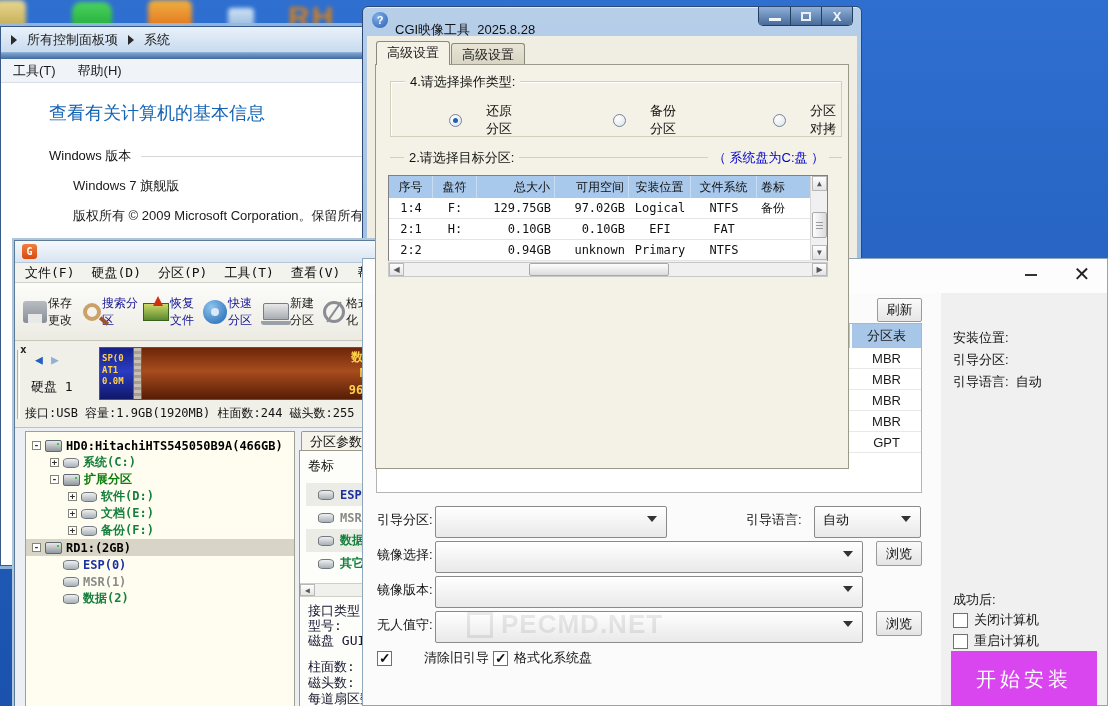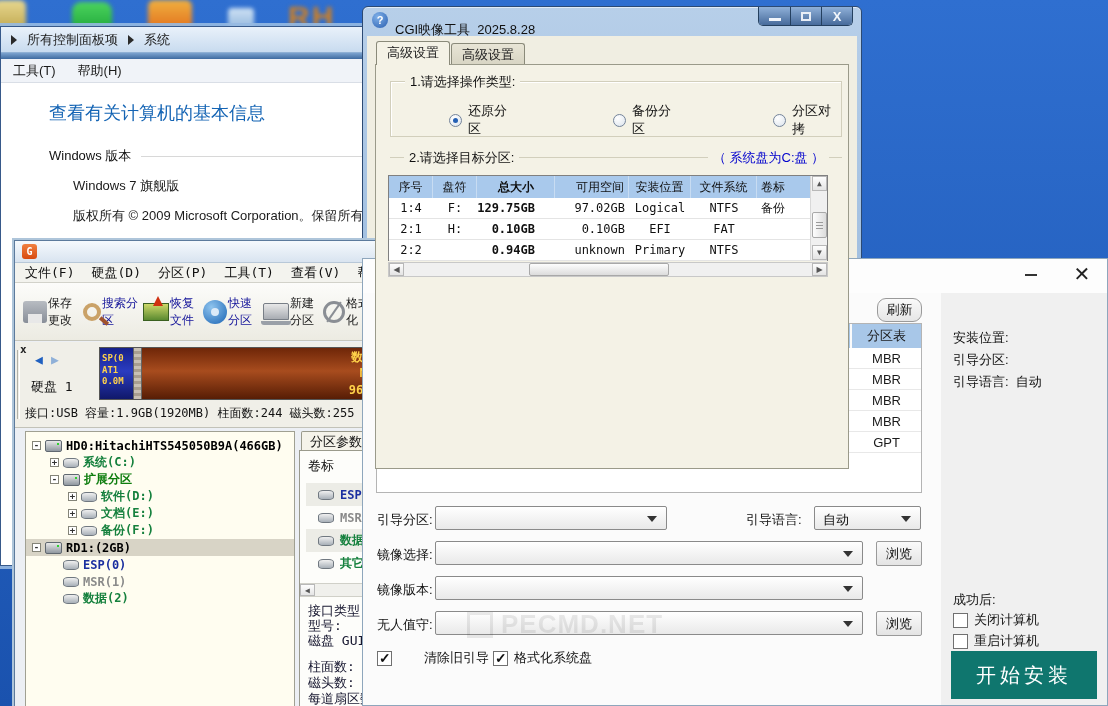--- a/index.html
+++ b/index.html
@@ -42,32 +42,32 @@
   .glyph-max { width:10px; height:9px; border:2px solid #e8eef6; }
   .glyph-close { color:#f2f6fb; font-size:13px; font-weight:bold; }
   .cgi-client { position:absolute; left:4px; right:4px; top:29px; bottom:0; background:#f0eee2; }
   .cgi-tab { position:absolute; top:7px; height:21px; padding:2px 10px 0; font-size:13px; border:1px solid #8a8a7a; border-bottom:none; border-radius:3px 3px 0 0; background:linear-gradient(#e8e5d6,#d8d5c4); color:#222; z-index:1; }
   .cgi-tab.active { background:#f4f2e6; top:5px; height:24px; z-index:3; }
   .t1 { left:9px; } .t2 { left:84px; }
   .cgi-page { position:absolute; left:8px; right:8px; top:28px; bottom:6px; border:1px solid #9a9a8a; background:#f4f2e6; z-index:2; }
   .gbox1 { position:absolute; left:14px; top:16px; width:452px; height:56px; border:1px solid #d2cfbc; box-shadow:inset 1px 1px 0 #fff; }
   .gbox1-legend { position:absolute; left:14px; top:-9px; background:#f4f2e6; padding:0 5px; font-size:13px; color:#111; }
   .cgi-radios { position:absolute; left:0; right:0; top:20px; display:flex; padding:0 0 0 58px; gap:0; }
-  .radio { display:flex; align-items:center; gap:6px; font-size:13px; color:#111; }
+  .radio { display:flex; align-items:center; gap:24px; font-size:13px; color:#111; }
   .r2 { margin-left:96px; } .r3 { margin-left:92px; }
   .rdot { width:13px; height:13px; border-radius:50%; border:1px solid #74849a; background:radial-gradient(circle at 35% 30%,#fff,#dbe3ec); position:relative; flex:none; }
   .rdot.on::after { content:""; position:absolute; inset:3px; border-radius:50%; background:#2560b4; }
   .step2 { position:absolute; left:14px; top:92px; width:452px; border-top:1px solid #d2cfbc; }
   .step2-label { position:absolute; left:14px; top:-9px; background:#f4f2e6; padding:0 5px; font-size:13px; color:#111; }
   .step2-note { position:absolute; left:318px; top:-9px; background:#f4f2e6; padding:0 5px; font-size:13px; color:#0000cd; }
   .cgi-table { position:absolute; left:12px; top:110px; width:440px; height:86px; background:#fff; border:1px solid #808080; font-family:"DejaVu Sans Mono", monospace; }
   .cgi-thead { display:flex; height:22px; background:#a9c9ec; }
   .cgc { display:flex; align-items:center; justify-content:center; font-size:12px; color:#101010; overflow:hidden; }
   .cgi-thead .cgc { border-right:1px solid #c8dcf2; }
-  .c0 { width:44px; } .c1 { width:44px; } .c2 { width:78px; justify-content:flex-end; padding-right:20px;font-weight:bold; }
+  .c0 { width:44px; } .c1 { width:44px; } .c2 { width:78px; justify-content:flex-end; padding-right:4px; }
   .c3 { width:74px; justify-content:flex-end; padding-right:4px; } .c4 { width:62px; } .c5 { width:66px; }
   .c6 { width:54px; justify-content:flex-start; padding-left:4px; }
   .cgi-thead .c2, .cgi-thead .c3 { justify-content:flex-end; } 
   .cgr { display:flex; height:21px; border-bottom:1px solid #e4e4e4; background:#fff; }
   .cgi-vsb { position:absolute; right:0; top:0; bottom:0; width:17px; background:#f0f0f0; border-left:1px solid #d8d8d8; }
   .sb-arr { position:absolute; left:1px; width:15px; height:15px; background:linear-gradient(#fdfdfd,#e4e4e4); border:1px solid #b8b8b8; color:#555; font-size:8px; display:flex; align-items:center; justify-content:center; }
   .sb-up { top:0; } .sb-dn { bottom:0; }
   .sb-thumb { position:absolute; left:1px; top:36px; width:15px; height:26px; background:linear-gradient(90deg,#fdfdfd,#dcdcdc); border:1px solid #a8a8a8; border-radius:2px; display:flex; flex-direction:column; justify-content:center; gap:2px; padding:0 3px; }
   .sb-thumb i { display:block; height:1px; background:#9a9a9a; }
   .cgi-hsb { position:absolute; left:12px; top:197px; width:440px; height:15px; background:#f0f0f0; border:1px solid #c8c8c8; }
@@ -129,43 +129,43 @@
   .dg-info { position:absolute; left:8px; top:152px; font-size:13px; color:#15152e; line-height:15px; white-space:nowrap; }
   .dg-info2 { position:absolute; left:8px; top:208px; font-size:13px; color:#15152e; line-height:16px; white-space:nowrap; }
 
   
   .dsi { left:362px; top:258px; width:746px; height:448px; background:#fbfbfb; border:1px solid #8ea6bc; }
   .dsi-titlebar { height:34px; display:flex; align-items:center; gap:9px; padding:0 12px; font-size:14px; color:#141414; background:#fdfdfd; }
   .dsi-min { position:absolute; right:64px; top:4px; width:24px; height:24px; display:flex; align-items:center; justify-content:center; }
   .dsi-min i { width:12px; height:2px; background:#333; }
   .dsi-close { position:absolute; right:12px; top:2px; width:26px; height:26px; color:#222; font-size:20px; display:flex; align-items:center; justify-content:center; }
   .dsi-radios { position:absolute; left:16px; top:42px; display:flex; gap:44px; font-size:13px; color:#111; }
-  .dsi-refresh { position:absolute; left:514px; top:39px; width:45px; height:24px; background:linear-gradient(#fafafa,#e6e6e6); border:1px solid #9a9a9a; border-radius:9px; font-size:13px; color:#111; display:flex; align-items:center; justify-content:center; }
+  .dsi-refresh { position:absolute; left:514px; top:39px; width:45px; height:24px; background:linear-gradient(#fafafa,#e6e6e6); border:1px solid #9a9a9a; border-radius:2px; font-size:13px; color:#111; display:flex; align-items:center; justify-content:center; }
   .dsi-table { position:absolute; left:13px; top:64px; width:546px; height:170px; background:#fff; border:1px solid #b4b4b4; }
   .dsi-thead { display:flex; height:24px; background:#a8c7e8; }
   .dsc { display:flex; align-items:center; justify-content:center; font-size:13px; color:#1a1a1a; overflow:hidden; }
   .dsi-thead .dsc { border-right:2px solid #fbfbfb; }
   .dsi-thead .dsc:last-child { border-right:none; }
   .d0 { width:70px; } .d1 { width:145px; justify-content:flex-start; padding-left:14px; }
   .d2 { width:85px; } .d3 { width:105px; justify-content:flex-end; padding-right:18px; }
   .d4 { width:70px; } .d5 { width:69px; }
   .dsi-thead .d1 { justify-content:center; padding-left:0; }
   .dsi-thead .d3 { justify-content:center; padding-right:0; }
   .dsr { display:flex; height:21px; border-bottom:1px solid #e8e8e8; }
   .fld-label { position:absolute; font-size:13px; color:#111; }
-  .dd { position:absolute; height:24px; border:1px solid #8a8a8a; border-radius:2px; background:linear-gradient(#ffffff,#e9e9e9);padding-left:16px; }
+  .dd { position:absolute; height:32px; border:1px solid #8a8a8a; border-radius:2px; background:linear-gradient(#ffffff,#e9e9e9);padding-left:16px; }
   .dd::after { content:""; position:absolute; right:9px; top:9px; width:0; height:0; border-left:5px solid transparent; border-right:5px solid transparent; border-top:6px solid #333; }
   .dd-val { position:absolute; left:8px; top:4px; font-size:13px; color:#111; }
   .btn-browse { position:absolute; width:46px; height:25px; background:linear-gradient(#fafafa,#e4e4e4); border:1px solid #9a9a9a; border-radius:2px; font-size:13px; color:#111; display:flex; align-items:center; justify-content:center; }
   .chk { display:flex; align-items:center; gap:6px; font-size:13px; color:#111; position:absolute; }
   .cbox { width:15px; height:15px; border:1px solid #707070; background:#fff; position:relative; flex:none; }
   .cbox.on::after { content:"\2713"; position:absolute; left:1px; top:-2px; font-size:14px; font-weight:bold; color:#111; }
   .dsi-side { position:absolute; left:578px; top:34px; right:0; bottom:0; background:#f0f0f0; }
   .side-line { position:absolute; left:12px; font-size:13px; color:#111; }
-  .btn-start { position:absolute; left:10px; right:10px; top:358px; height:48px; background:#0f766e; color:#fff; font-size:20px; display:flex; align-items:center; justify-content:center; letter-spacing:4px; }
+  .btn-start { position:absolute; left:10px; right:10px; top:358px; height:56px; background:#d946ef; color:#fff; font-size:20px; display:flex; align-items:center; justify-content:center; letter-spacing:4px; }
   .watermark { position:absolute; left:104px; top:350px; display:flex; align-items:center; gap:8px; opacity:.09; pointer-events:none; z-index:6; }
   .wm-box { width:26px; height:26px; border:3px solid #222; }
   .wm-text { font-size:26px; font-weight:bold; color:#222; letter-spacing:1px; }
 </style>
 </head>
 <body>
 
 <div class="screen">
 
   <div class="dicon di1"></div>
@@ -212,21 +212,21 @@
         </span>
       <span class="cbtn">
           <span class="glyph-close">X</span>
         </span>
     </div>
     <div class="cgi-client">
       <div class="cgi-tab t2">高级设置</div>
       <div class="cgi-tab t1 active">高级设置</div>
       <div class="cgi-page">
         <div class="gbox1">
-          <span class="gbox1-legend">1.请选择操作类型:</span>
+          <span class="gbox1-legend">4.请选择操作类型:</span>
           <div class="cgi-radios">
             <span class="radio">
                 <span class="rdot on"></span>
                 <span>还原分区</span>
               </span>
             <span class="radio r2">
                 <span class="rdot"></span>
                 <span>备份分区</span>
               </span>
             <span class="radio r3">

